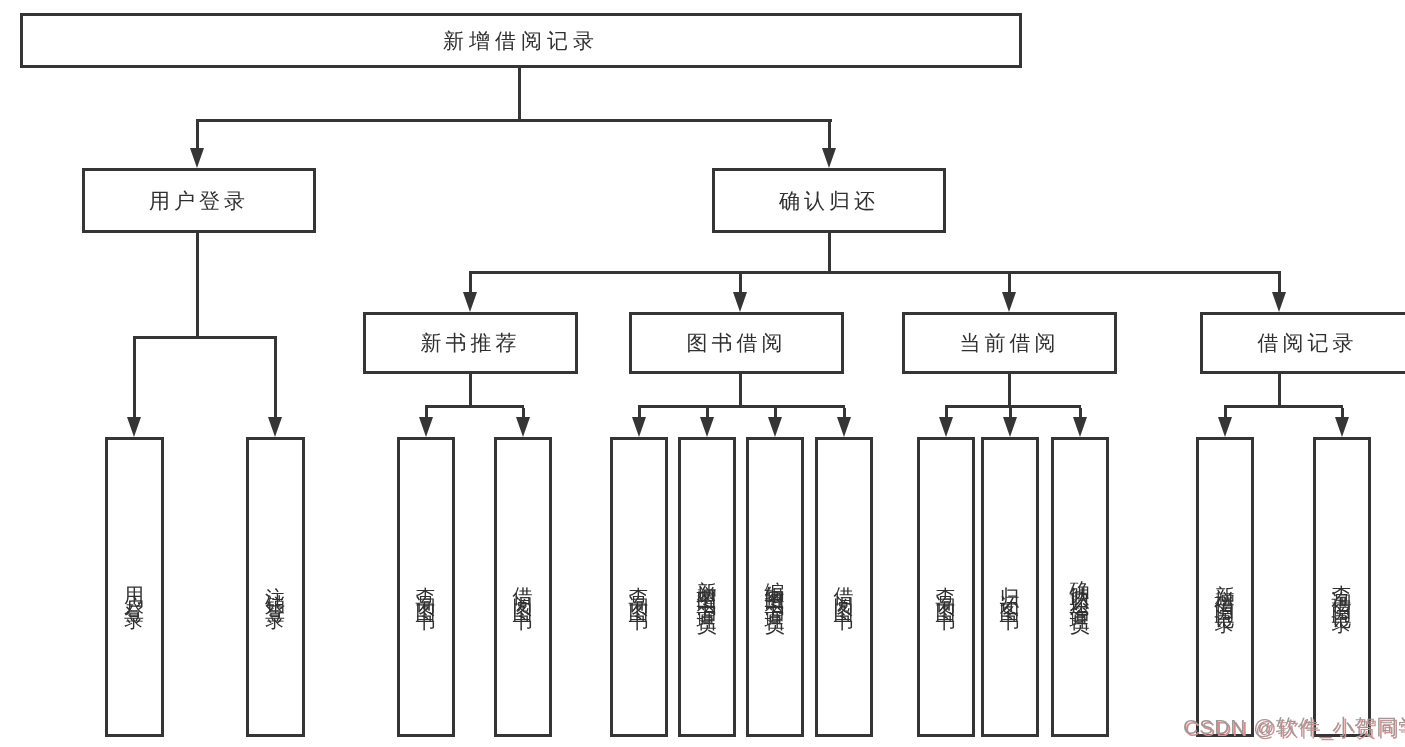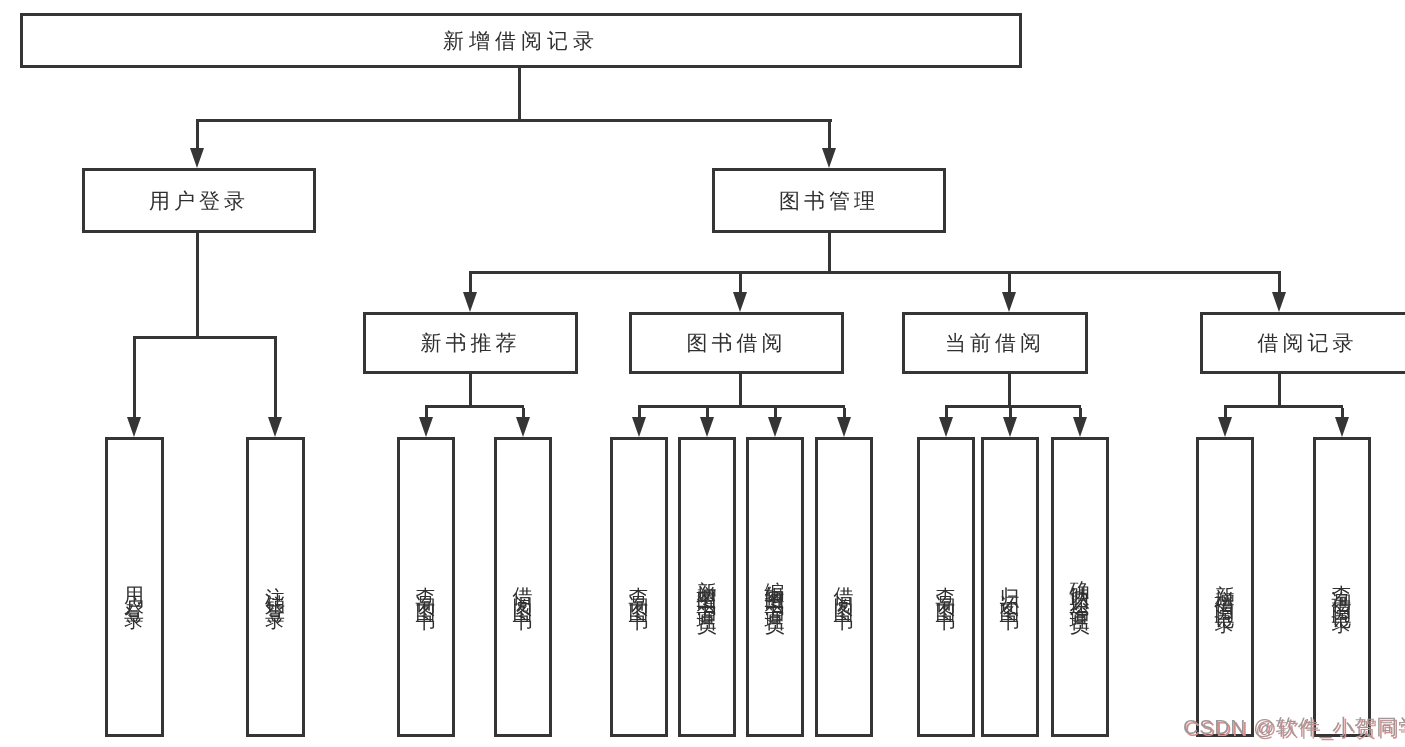--- a/index.html
+++ b/index.html
@@ -25,21 +25,21 @@
   <div class="box" style="left:20px;top:13px;width:1002px;height:55px;letter-spacing:5px;">新增借阅记录</div>
 
   <div class="vline" style="left:518px;top:66px;height:53px;"></div>
   <div class="hline" style="left:196px;top:119px;width:636px;"></div>
   <div class="vline" style="left:196px;top:122px;height:26px;"></div>
   <div class="arrow" style="left:190px;top:148px;"></div>
   <div class="vline" style="left:828px;top:122px;height:26px;"></div>
   <div class="arrow" style="left:822px;top:148px;"></div>
 
   <div class="box" style="left:82px;top:168px;width:234px;height:65px;">用户登录</div>
-  <div class="box" style="left:712px;top:168px;width:234px;height:65px;">图书管理</div>
+  <div class="box" style="left:712px;top:168px;width:234px;height:65px;">确认归还</div>
 
   <div class="vline" style="left:196px;top:233px;height:103px;"></div>
   <div class="hline" style="left:133px;top:336px;width:144px;"></div>
   <div class="vline" style="left:133px;top:339px;height:78px;"></div>
   <div class="arrow" style="left:127px;top:417px;"></div>
   <div class="vline" style="left:274px;top:339px;height:78px;"></div>
   <div class="arrow" style="left:268px;top:417px;"></div>
 
   <div class="box vbox" style="left:105px;top:437px;width:59px;height:300px;">用户登录</div>
   <div class="box vbox" style="left:246px;top:437px;width:59px;height:300px;">注销登录</div>
@@ -50,21 +50,21 @@
   <div class="arrow" style="left:463px;top:292px;"></div>
   <div class="vline" style="left:739px;top:274px;height:18px;"></div>
   <div class="arrow" style="left:733px;top:292px;"></div>
   <div class="vline" style="left:1008px;top:274px;height:18px;"></div>
   <div class="arrow" style="left:1002px;top:292px;"></div>
   <div class="vline" style="left:1278px;top:274px;height:18px;"></div>
   <div class="arrow" style="left:1272px;top:292px;"></div>
 
   <div class="box" style="left:363px;top:312px;width:215px;height:62px;font-family:Liberation Serif, serif;">新书推荐</div>
   <div class="box" style="left:629px;top:312px;width:215px;height:62px;">图书借阅</div>
-  <div class="box" style="left:902px;top:312px;width:186px;height:62px;">当前借阅</div>
+  <div class="box" style="left:902px;top:312px;width:215px;height:62px;">当前借阅</div>
   <div class="box" style="left:1172px;top:312px;width:215px;height:62px;margin-left:28px;">借阅记录</div>
 
   <div class="vline" style="left:469px;top:374px;height:32px;"></div>
   <div class="hline" style="left:425px;top:405px;width:99px;"></div>
   <div class="vline" style="left:425px;top:408px;height:9px;"></div>
   <div class="arrow" style="left:419px;top:417px;"></div>
   <div class="vline" style="left:522px;top:408px;height:9px;"></div>
   <div class="arrow" style="left:516px;top:417px;"></div>
 
   <div class="vline" style="left:739px;top:374px;height:32px;"></div>

